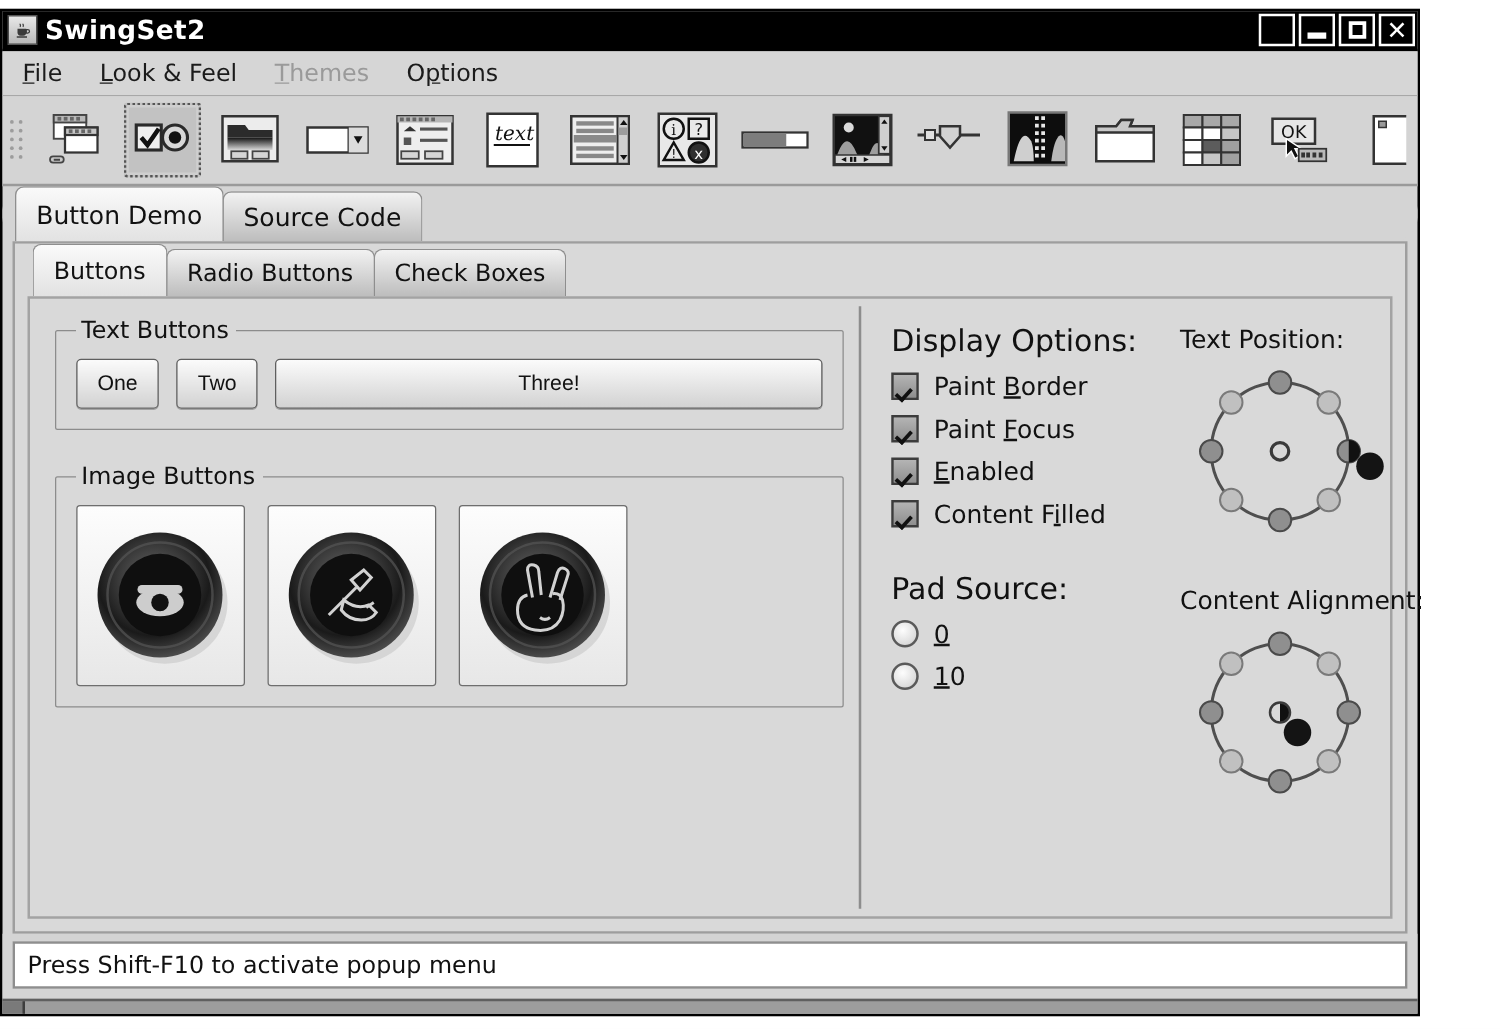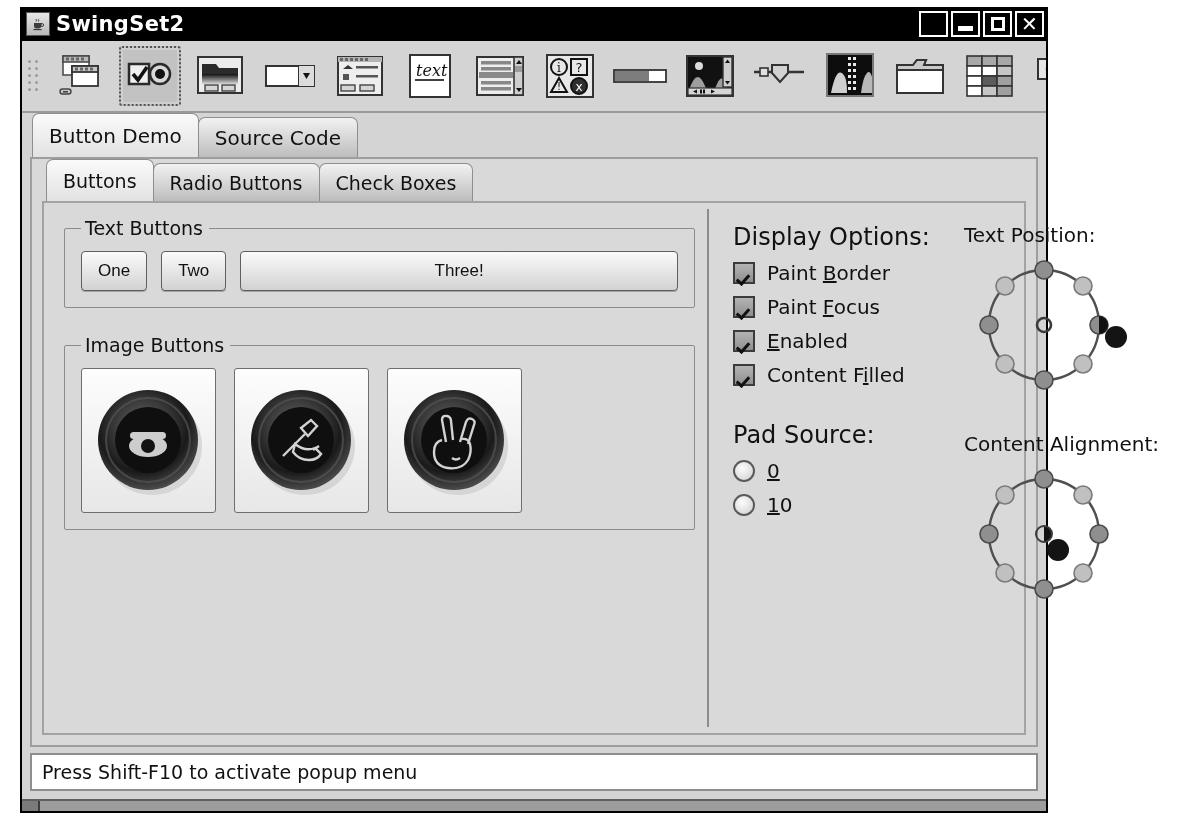--- a/index.html
+++ b/index.html
@@ -11,22 +11,22 @@
   #app {
     position: relative;
     width: 1200px; height: 823px;
     background: #ffffff;
     overflow: hidden;
   }
 
   
   .window {
     position: absolute;
-    left: 20px; top: 7px;
-    width: 1028px; height: 806px;
+    left: 0; top: 7px;
+    width: 1136px; height: 806px;
     background: #d4d4d4;
     border: 2px solid #000;
     display: flex; flex-direction: column;
   }
 
   
   .titlebar {
     height: 32px; flex: 0 0 32px;
     background: #000000;
     display: flex; align-items: center;
@@ -318,20 +318,26 @@
           </div>
         <div class="win-btn">
             <div class="wb-max"></div>
           </div>
         <div class="win-btn">
             <span class="wb-close">✕</span>
           </div>
       </div>
     </div>
 
+    <div class="menubar">
+      <div class="menu-item"><span class="mn">F</span>ile</div>
+      <div class="menu-item"><span class="mn">L</span>ook &amp; Feel</div>
+      <div class="menu-item disabled"><span class="mn">T</span>hemes</div>
+      <div class="menu-item">O<span class="mn">p</span>tions</div>
+    </div>
 
     <div class="toolbar">
       <div class="grip">
         <i></i>
           <i></i>
           <i></i>
           <i></i>
           <i></i>
           <i></i>
           <i></i>

